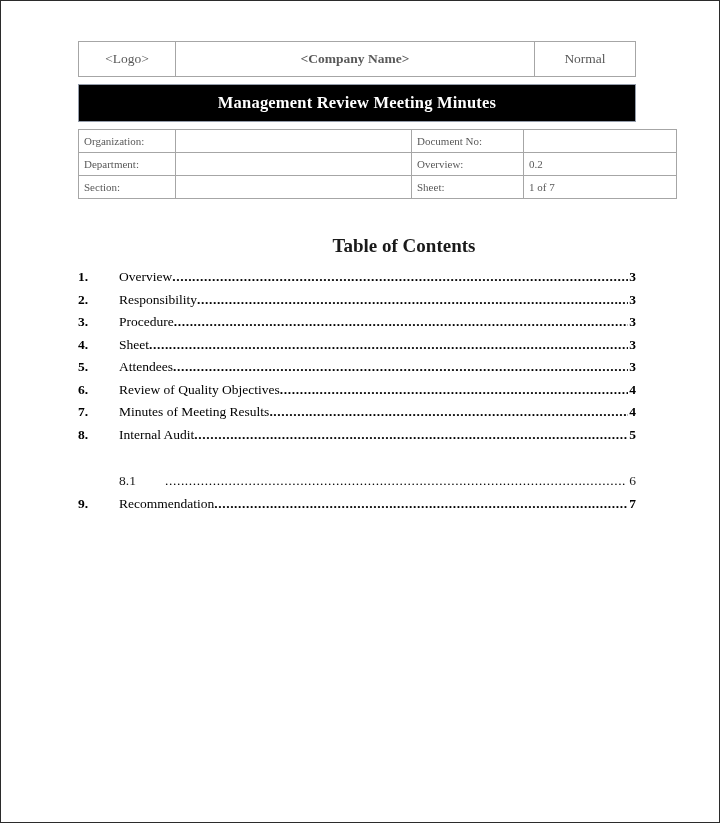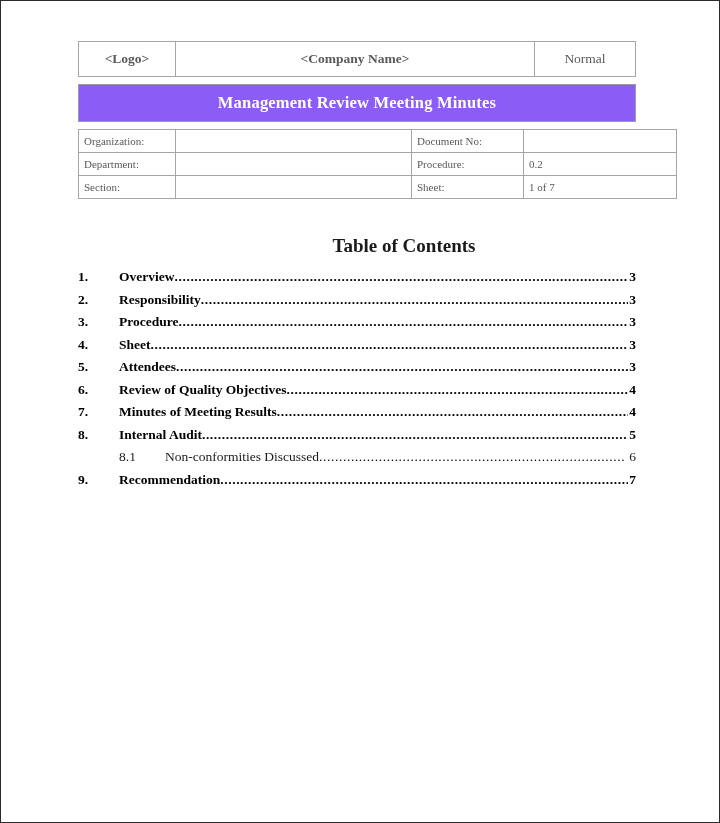--- a/index.html
+++ b/index.html
@@ -34,32 +34,32 @@
   }
   .header-table td {
     border: 1px solid #a6a6a6;
     height: 34px;
     text-align: center;
     vertical-align: middle;
     color: #595959;
     font-size: 13.5px;
     padding: 0 4px;
   }
-  .hdr-logo      { width: 88px; font-weight: bold; }
+  .hdr-logo      { width: 88px; font-weight: normal; }
   .hdr-company   { font-weight: bold; }
   .hdr-status    { width: 92px; font-weight: normal; }
 
   
   .title-banner {
     position: absolute;
     left: 77px;
     top: 83px;
     width: 558px;
     height: 38px;
-    background: #8b5cf6;
+    background: #000000;
     border: 1px solid #959dab;
     box-sizing: border-box;
     color: #ffffff;
     font-weight: bold;
     font-size: 16.5px;
     display: flex;
     align-items: center;
     justify-content: center;
     letter-spacing: 0.2px;
   }
@@ -112,21 +112,21 @@
     height: 22.5px;
     font-size: 13.5px;
     color: #000000;
   }
   .toc-num {
     width: 41px;
     flex: 0 0 41px;
     font-weight: bold;
   }
   .toc-title {
-    font-weight: bold;
+    font-weight: normal;
     white-space: nowrap;
   }
   .toc-leader {
     flex: 1 1 auto;
     overflow: hidden;
     white-space: nowrap;
     font-weight: bold;
     letter-spacing: 0.6px;
     margin: 0 0px;
     color: #000;
@@ -136,20 +136,21 @@
     font-weight: bold;
     text-align: right;
     padding-left: 1px;
   }
 
   
   .toc-row.sub {
     font-weight: normal;
     padding-left: 41px;
     color: #1a1a1a;
+    margin-top: 24px;
   }
   .toc-row.sub .toc-num {
     width: 46px;
     flex: 0 0 46px;
     font-weight: normal;
   }
   .toc-row.sub .toc-title,
   .toc-row.sub .toc-leader,
   .toc-row.sub .toc-page {
     font-weight: normal;
@@ -179,21 +180,21 @@
     <tbody>
         <tr>
       <td class="info-label">Organization:</td>
       <td class="info-blank"></td>
       <td class="info-label2">Document No:</td>
       <td class="info-value"></td>
     </tr>
     <tr>
       <td class="info-label">Department:</td>
       <td class="info-blank"></td>
-      <td class="info-label2">Procedure:</td>
+      <td class="info-label2">Overview:</td>
       <td class="info-value">0.2</td>
     </tr>
     <tr>
       <td class="info-label">Section:</td>
       <td class="info-blank"></td>
       <td class="info-label2">Sheet:</td>
       <td class="info-value">1 of 7</td>
     </tr>
   </tbody>
     </table>
@@ -244,21 +245,20 @@
         <span class="toc-page">4</span>
       </div>
       <div class="toc-row">
         <span class="toc-num">8.</span>
         <span class="toc-title">Internal Audit</span>
         <span class="toc-leader">...........................................................................................................................................................................................</span>
         <span class="toc-page">5</span>
       </div>
       <div class="toc-row sub">
         <span class="toc-num">8.1</span>
-        <span class="toc-title">Non-conformities Discussed</span>
         <span class="toc-leader">...........................................................................................................................................................................................</span>
         <span class="toc-page">6</span>
       </div>
       <div class="toc-row">
         <span class="toc-num">9.</span>
         <span class="toc-title">Recommendation</span>
         <span class="toc-leader">...........................................................................................................................................................................................</span>
         <span class="toc-page">7</span>
       </div>
     </div>

